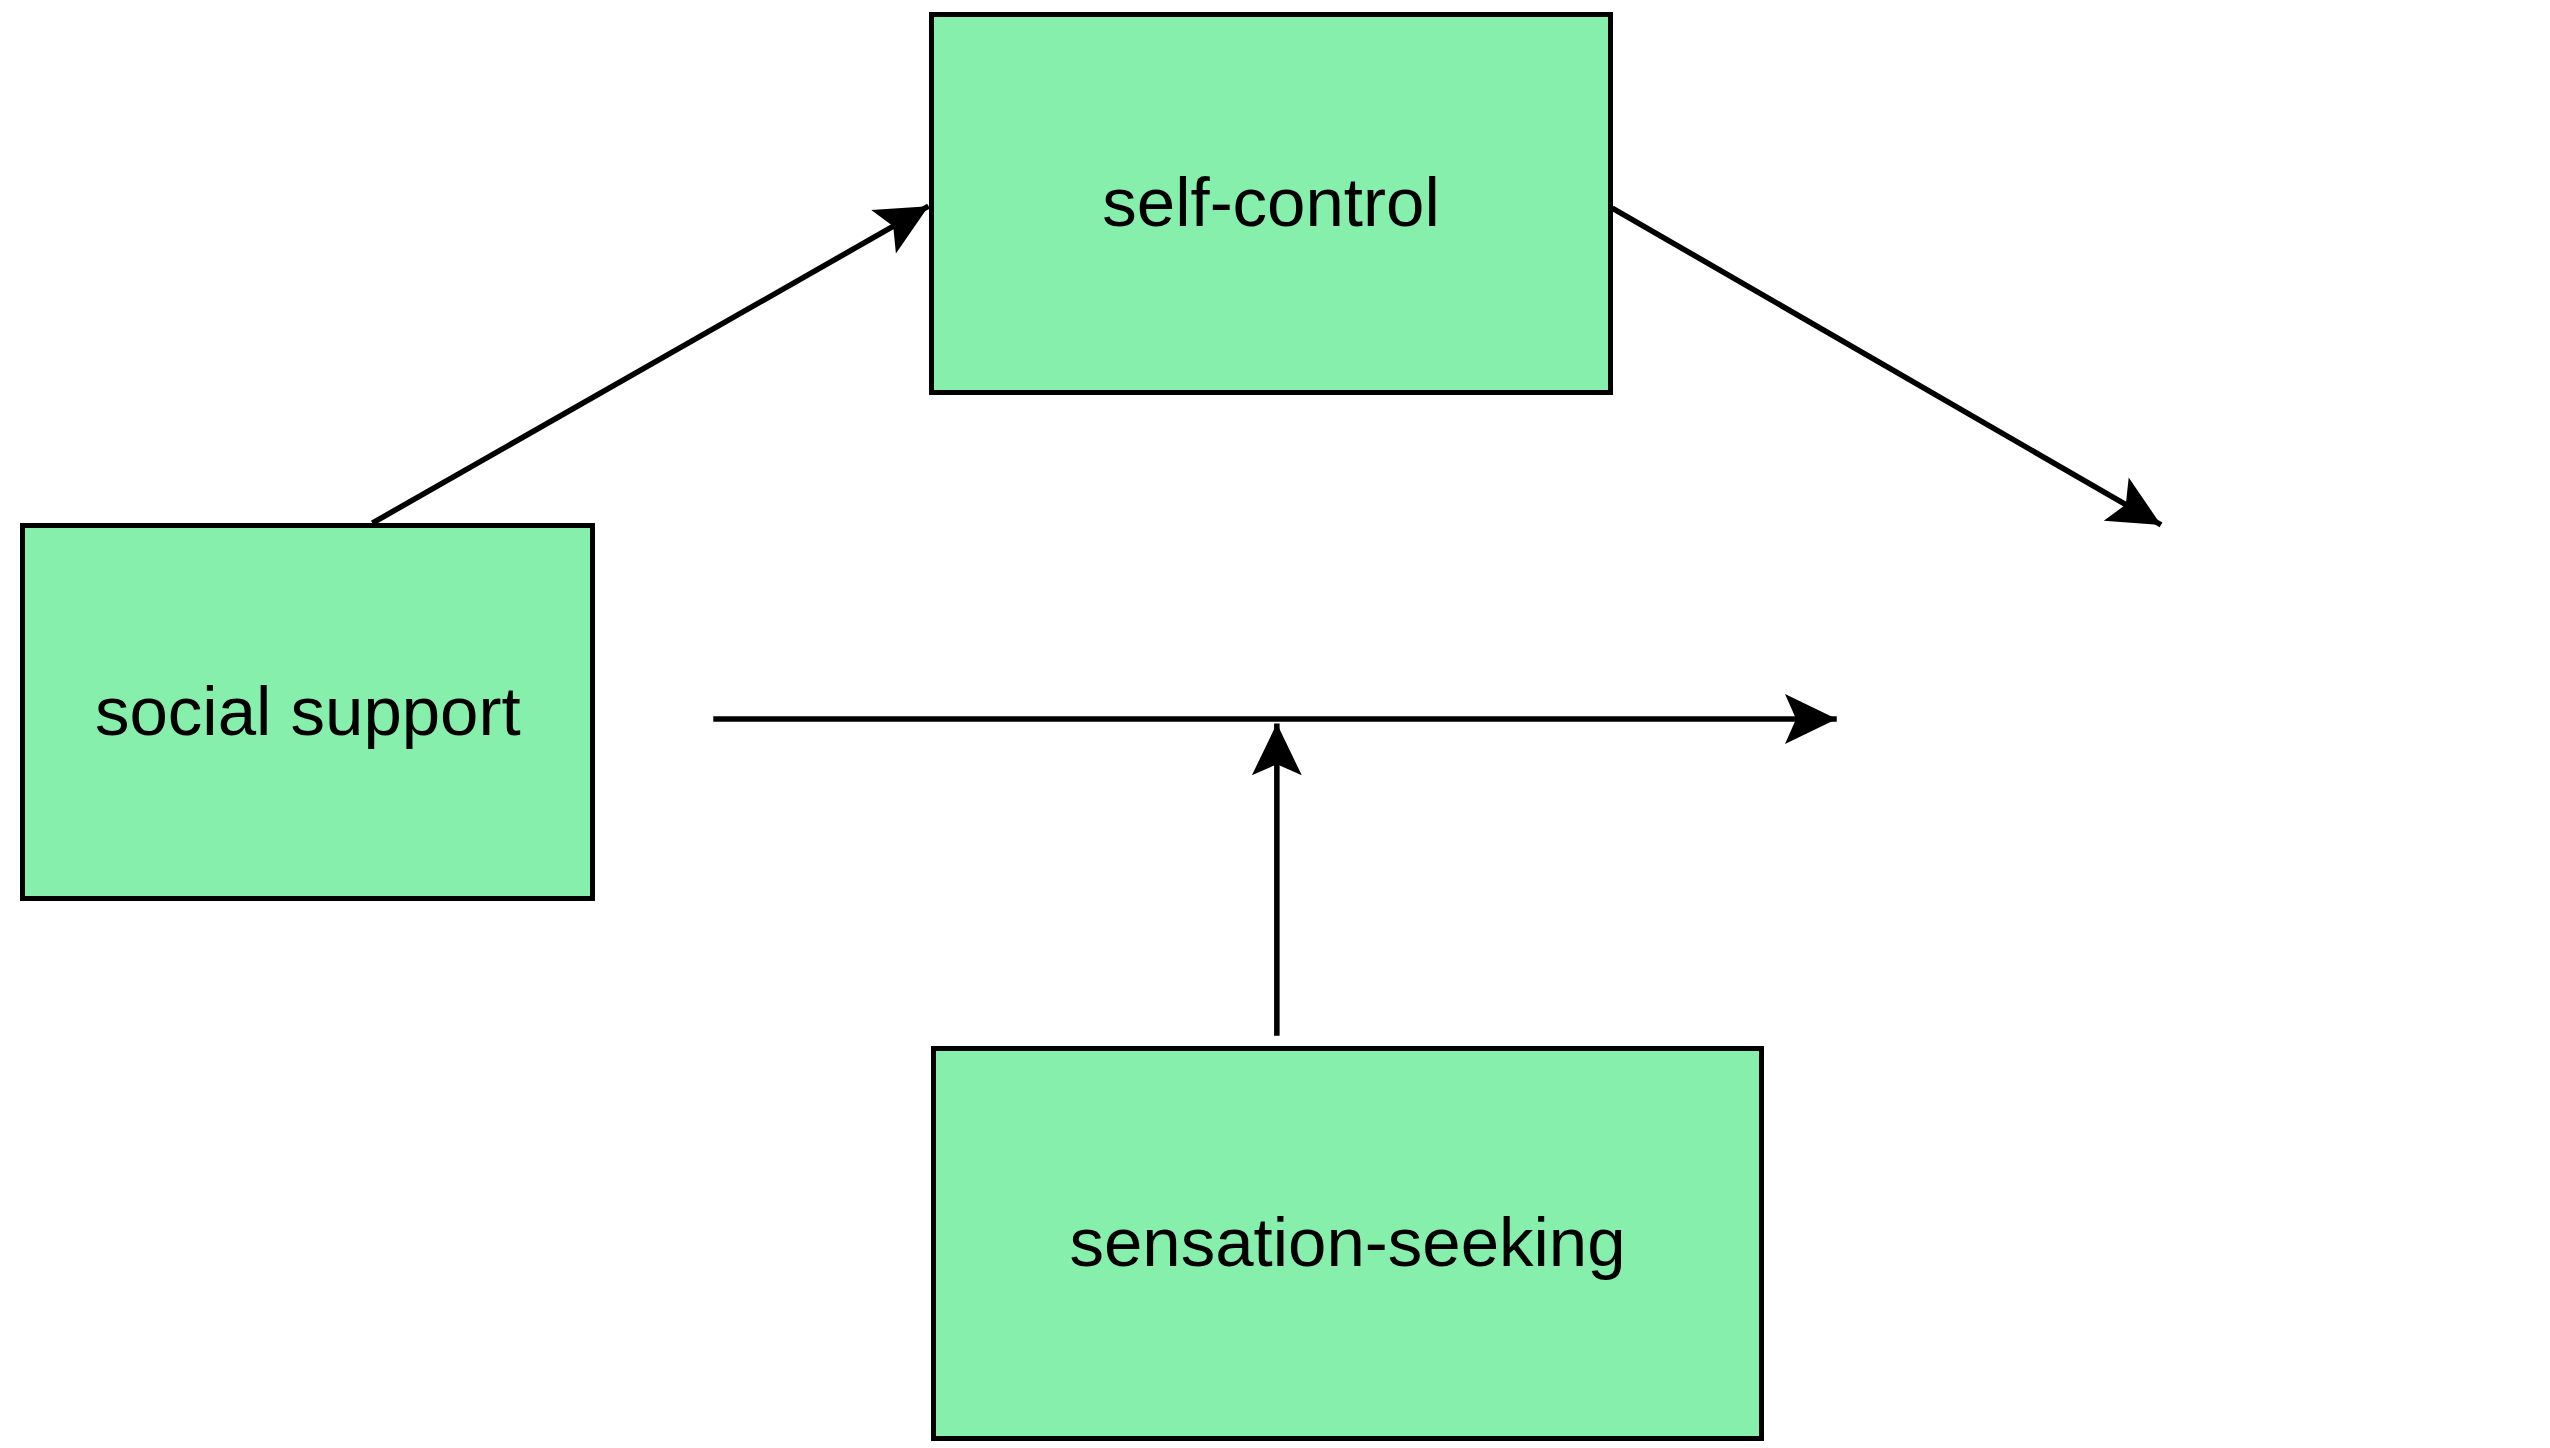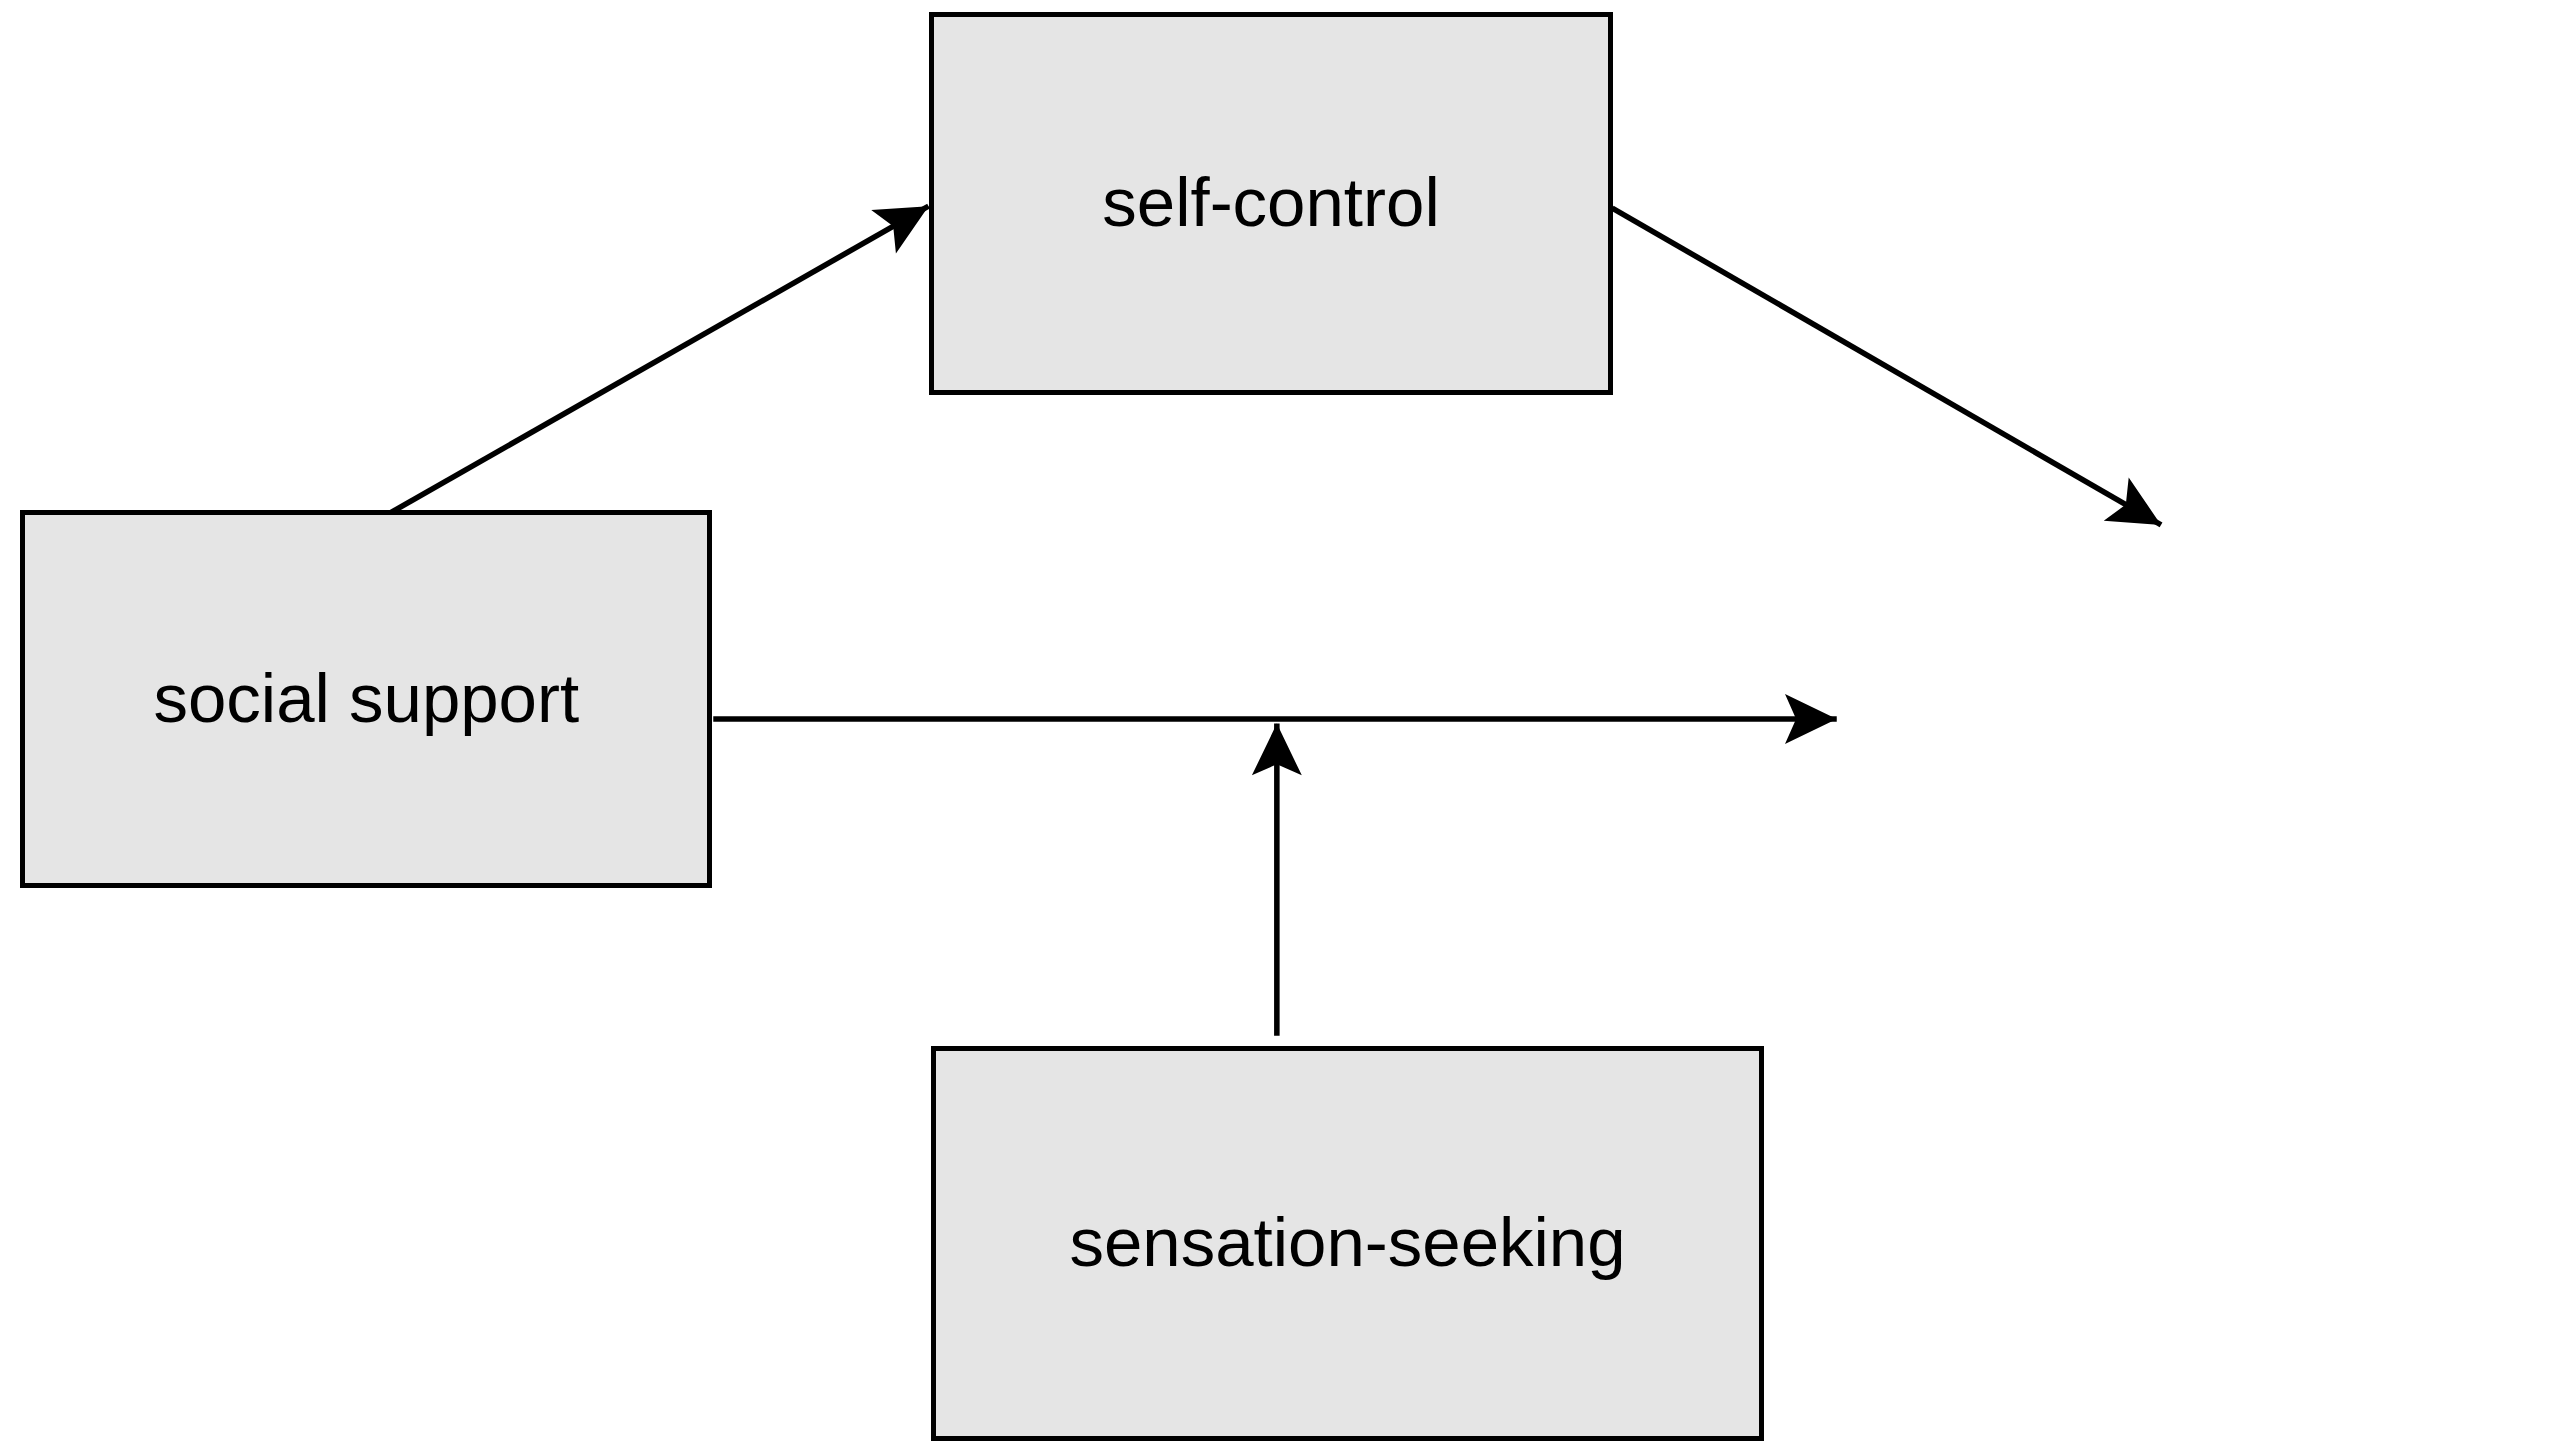--- a/index.html
+++ b/index.html
@@ -20,35 +20,35 @@
     left: 0;
     top: 0;
     width: 2550px;
     height: 1449px;
     pointer-events: none;
   }
   .node {
     position: absolute;
     box-sizing: border-box;
     border: 5.5px solid #000000;
-    background: #e5e5e5;
+    background: #86efac;
     display: flex;
     align-items: center;
     justify-content: center;
     text-align: center;
   }
   .node .label {
     font-size: 69px;
     line-height: 1.2;
     color: #000000;
     white-space: nowrap;
   }
   
   .node-self-control        { left: 929px; top: 12px;   width: 684px; height: 383px; }
-  .node-social-support      { left: 20.3px;   top: 510px;  width: 692px; height: 378px; }
+  .node-social-support      { left: 20.3px;   top: 523px;  width: 575px; height: 378px; }
   .node-abstention          { left: 1840px; top: 527px;  width: 694px; height: 385px; }
   .node-sensation-seeking   { left: 931px; top: 1038px; width: 833px; height: 395px; margin-top: 8px; }
 </style>
 </head>
 <body>
 
 <div class="canvas">
 
   <svg class="arrows-layer" width="2550" height="1449" viewBox="0 0 2760 1568" xmlns="http://www.w3.org/2000/svg">
     <defs>

